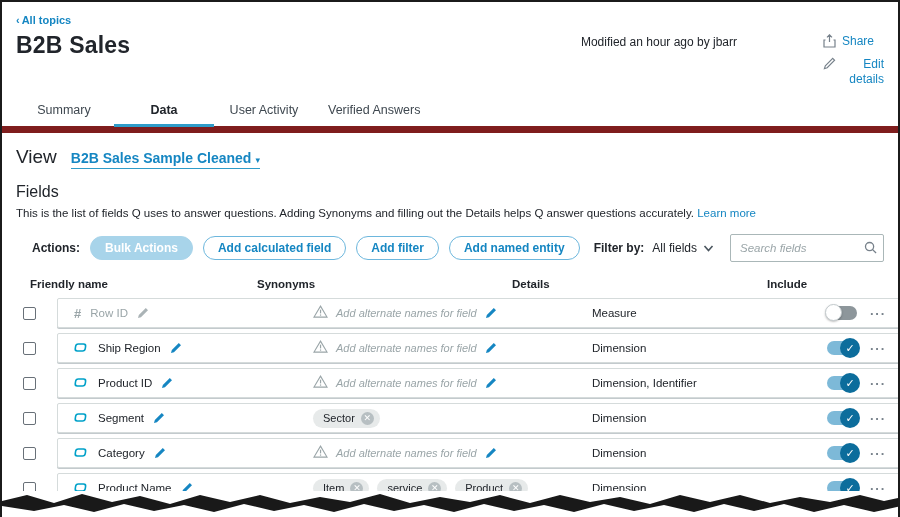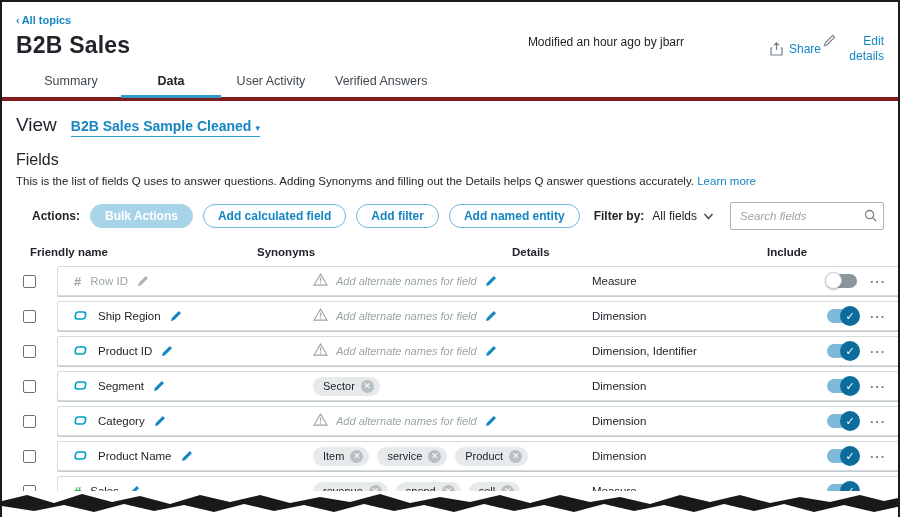--- a/index.html
+++ b/index.html
@@ -8,26 +8,26 @@
 
   
   .topbar { padding:8px 14px 0 14px; }
   .backlink { color:#1586c2; font-size:11px; font-weight:bold; cursor:pointer; }
   .backlink .chev { font-size:11px; margin-right:2px; }
   .titlerow { display:flex; justify-content:space-between; align-items:flex-start; padding:4px 14px 0 14px; }
   .pagetitle { font-size:23px; font-weight:600; color:#21252b; letter-spacing:0.2px; }
   .hdr-right { display:flex; gap:26px; margin-top:2px; }
   .refresh-block { text-align:left; font-size:12px; color:#21252b; line-height:17px; margin-right:60px; }
   .refresh-line { display:flex; align-items:center; gap:8px; }
-  .links-block { display:flex; align-items:center; gap:2px; font-size:12px; }
+  .links-block { display:flex; flex-direction:column; align-items:flex-start; gap:8px; font-size:12px; }
   .linkrow { display:flex; align-items:flex-start; gap:6px; }
   .bluelink { color:#1586c2; cursor:pointer; text-align:right; line-height:15px; }
   .gicon { color:#76808a; }
   
-  .tabs { display:flex; margin-top:2px; border-bottom:4px solid #7f1d1d; padding-left:19px; }
+  .tabs { display:flex; margin-top:8px; border-bottom:7px solid #7f1d1d; padding-left:12px; }
   .tab { min-width:100px; text-align:center; font-size:12.5px; color:#3f4850; padding:8px 14px 9px 14px; cursor:pointer; position:relative; }
   .tab.active { font-weight:bold; color:#21252b; }
   .tab.active::after { content:""; position:absolute; left:0; right:0; bottom:-1px; height:3px; background:#2e9cc9; }
 
   
   .viewrow { display:flex; align-items:baseline; gap:14px; padding:13px 12px 0 14px; }
   .viewlabel { font-size:19px; color:#21252b; }
   .viewselect { font-size:14px; font-weight:bold; color:#1586c2; border-bottom:1px solid #2e9cc9; padding-bottom:2px; cursor:pointer; }
   .viewselect .caret { font-size:9px; margin-left:4px; }
   .fieldshead { font-size:16px; color:#21252b; padding:14px 14px 0 14px; }

